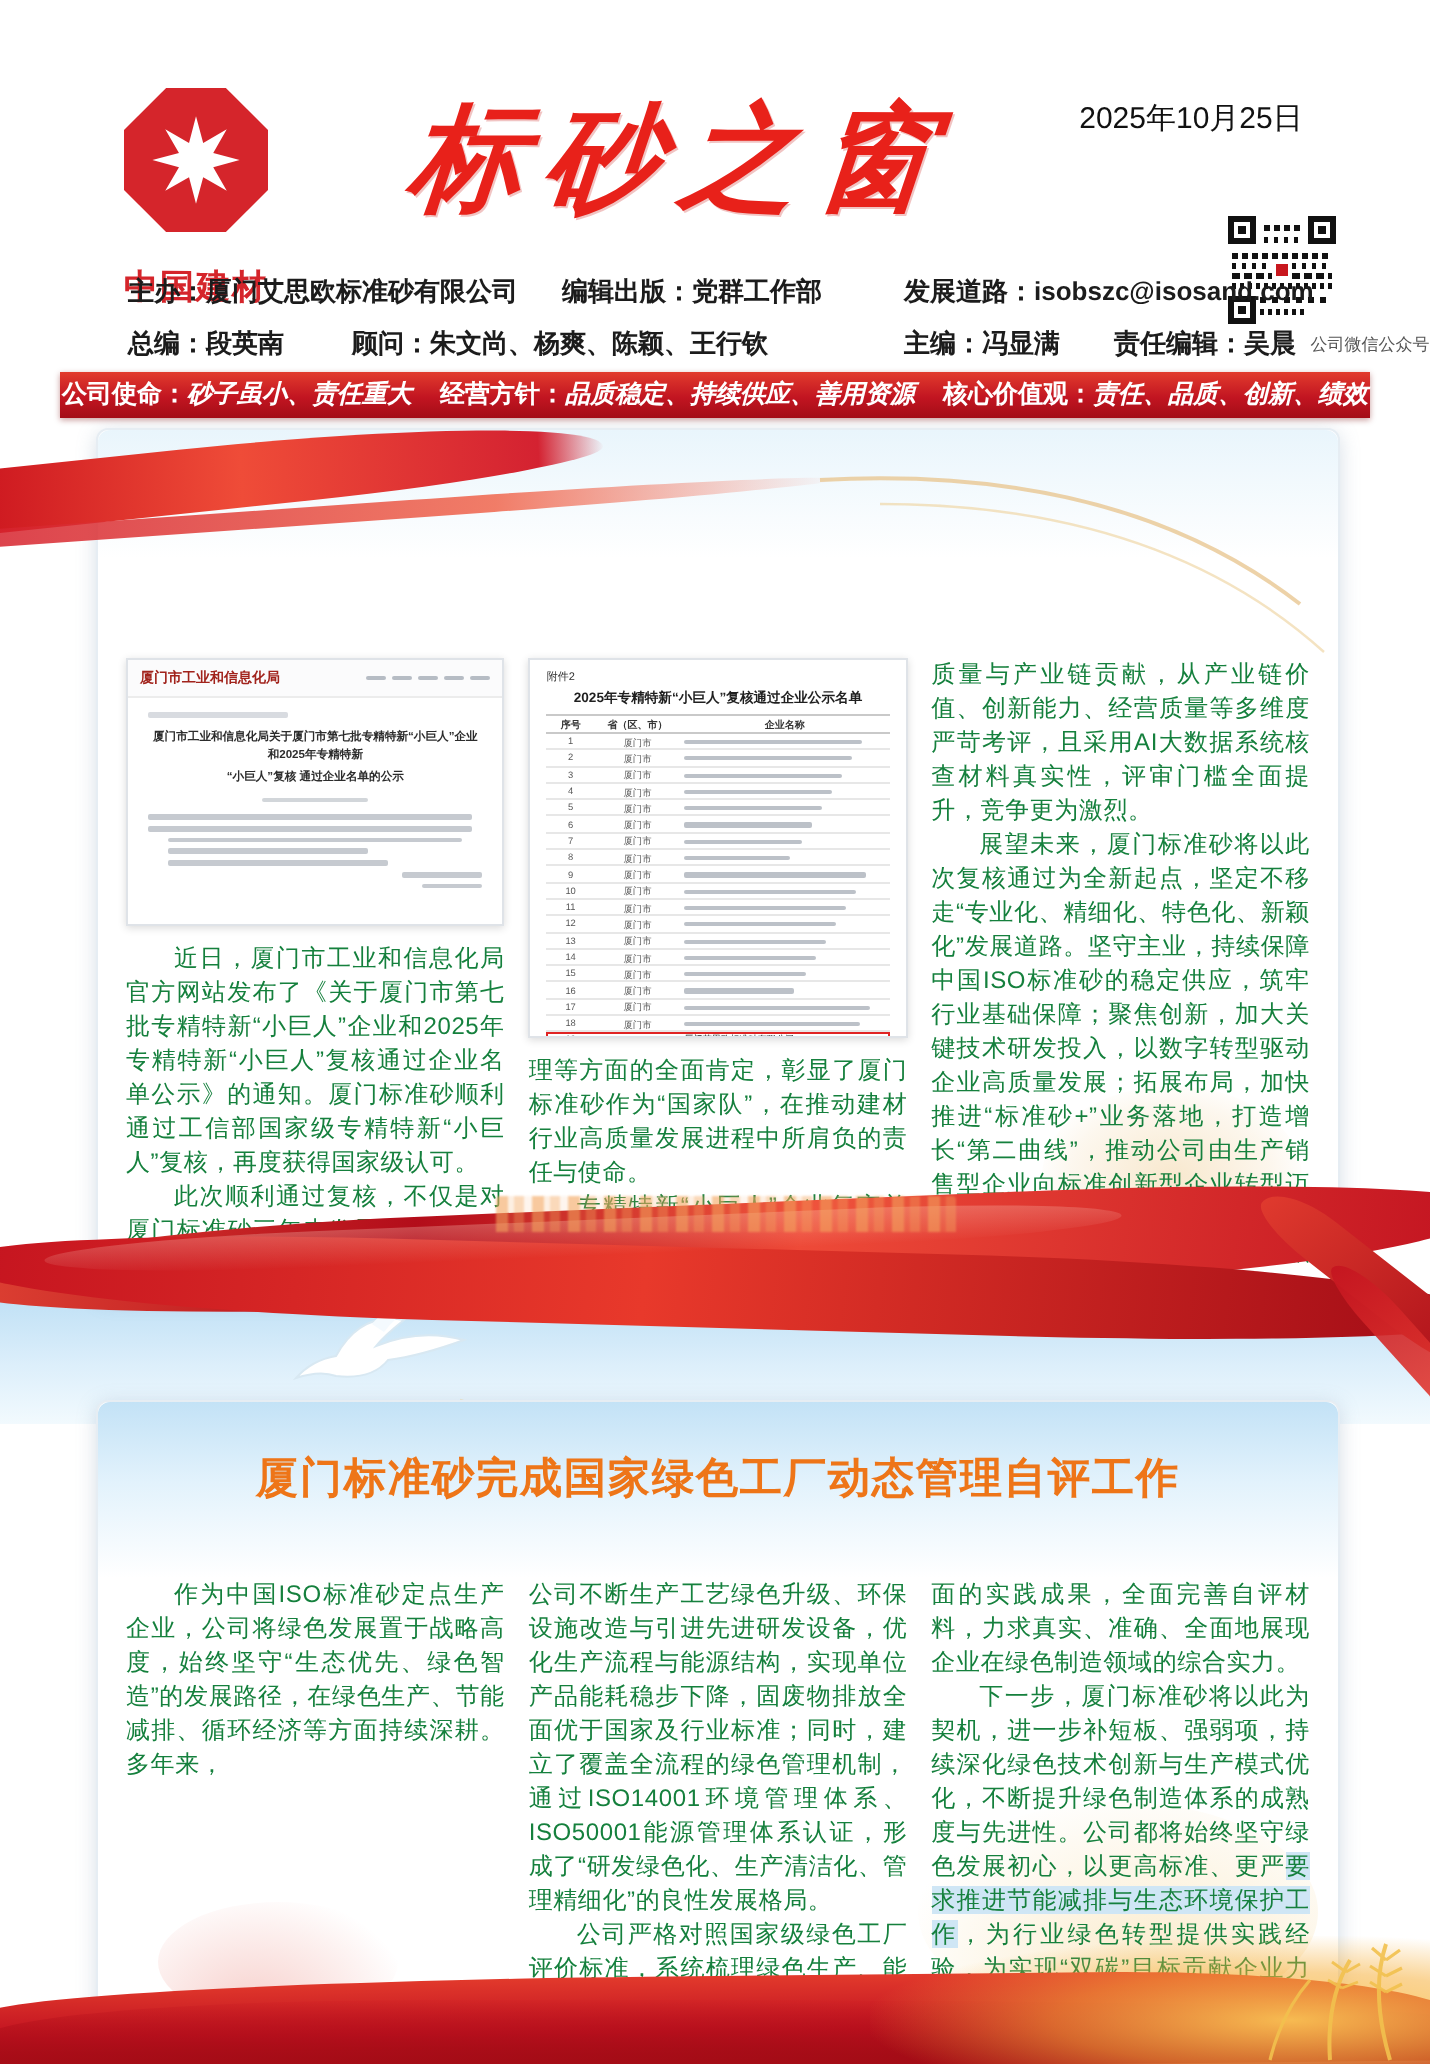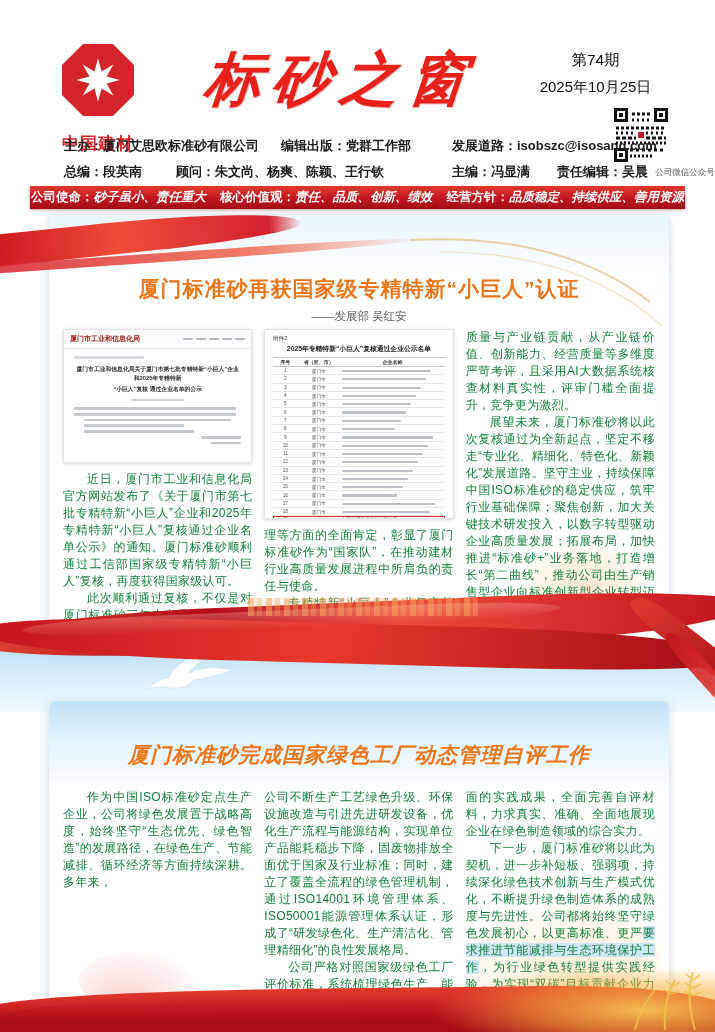--- a/index.html
+++ b/index.html
@@ -131,21 +131,20 @@
     <svg width="72" height="72" viewBox="0 0 66 66">
       <polygon points="19.3,0 46.7,0 66,19.3 66,46.7 46.7,66 19.3,66 0,46.7 0,19.3" fill="#d5252b"></polygon>
       <polygon fill="#ffffff" points="33,13 36.3,25.2 47.1,18.9 40.9,29.8 53,33 40.9,36.3 47.1,47.1 36.3,40.9 33,53 29.8,40.9 18.9,47.1 25.2,36.3 13,33 25.2,29.8 18.9,18.9 29.8,25.2"></polygon>
     </svg>
   </div>
   <div class="brand-name">中国建材</div>
 
   <div class="masthead">标砂之窗</div>
 
   <div class="issue-box">
-    <div class="issue-no">第74期</div>
     <div class="issue-date">2025年10月25日</div>
   </div>
 
   <div class="qr">
     <svg width="58" height="58" viewBox="0 0 58 58">
       <rect width="58" height="58" fill="#fff"></rect>
       <g stroke="#111" stroke-width="3">
         <line x1="4" y1="22" x2="54" y2="22" stroke-dasharray="3 2"></line>
         <line x1="4" y1="27" x2="54" y2="27" stroke-dasharray="2 3"></line>
         <line x1="4" y1="32" x2="54" y2="32" stroke-dasharray="4 2"></line>
@@ -179,29 +178,27 @@
   <div class="info-line" style="left:64px;top:137px;"><span>主办：</span><span>厦门艾思欧标准砂有限公司</span></div>
   <div class="info-line" style="left:281px;top:137px;"><span>编辑出版：</span><span>党群工作部</span></div>
   <div class="info-line" style="left:452px;top:137px;"><span>发展道路：</span><span>isobszc@isosand.com</span></div>
   <div class="info-line" style="left:64px;top:163px;"><span>总编：</span><span>段英南</span></div>
   <div class="info-line" style="left:176px;top:163px;font-family:Liberation Serif, serif;"><span>顾问：</span><span>朱文尚、杨爽、陈颖、王行钦</span></div>
   <div class="info-line" style="left:452px;top:163px;"><span>主编：</span><span>冯显满</span></div>
   <div class="info-line" style="left:557px;top:163px;"><span>责任编辑：</span><span>吴晨</span></div>
 
   <div class="banner">
     <span><b>公司使命：</b><i>砂子虽小、责任重大</i></span>
+    <span><b>经营方针：</b><i>品质稳定、持续供应、善用资源</i></span>
     <span><b>核心价值观：</b><i>责任、品质、创新、绩效</i></span>
-    <span><b>经营方针：</b><i>品质稳定、持续供应、善用资源</i></span>
   </div>
 
   <div class="card" id="card1">
     <div class="card-sky deco"></div>
     <div class="blob lion-blob deco"></div>
-    <div class="art-title" style="top:60px;">厦门标准砂再获国家级专精特新“小巨人”认证</div>
-    <div class="art-byline" style="top:94px;">——发展部 吴红安</div>
     <div class="cols" style="top:114px;bottom:10px;">
       <div class="col">
         <div class="shot shot-web">
           <div class="web-head">
             <span class="web-logo">厦门市工业和信息化局</span>
             <span class="web-nav">
                 <i></i>
                 <i></i>
                 <i></i>
                 <i></i>
@@ -363,21 +360,21 @@
       <div class="sheen"></div>
   </div>
   <div class="skyline deco"></div>
   <div class="ribbon-right deco"></div>
   <div class="ribbon-right2 deco"></div>
 
   <div class="card" id="card2">
     <div class="card-sky deco"></div>
     <div class="blob lotus-blob deco"></div>
     <div class="blob flower-blob deco"></div>
-    <div class="art-title" style="top:40px;font-style:italic;">厦门标准砂完成国家绿色工厂动态管理自评工作</div>
+    <div class="art-title" style="top:24px;">厦门标准砂完成国家绿色工厂动态管理自评工作</div>
     <div class="cols" style="top:88px;bottom:12px;">
       <div class="col">
         <p class="body-p">作为中国ISO标准砂定点生产企业，公司将绿色发展置于战略高度，始终坚守“生态优先、绿色智造”的发展路径，在绿色生产、节能减排、循环经济等方面持续深耕。多年来，</p>
       </div>
       <div class="col">
         <p class="body-p cont">公司不断生产工艺绿色升级、环保设施改造与引进先进研发设备，优化生产流程与能源结构，实现单位产品能耗稳步下降，固废物排放全面优于国家及行业标准；同时，建立了覆盖全流程的绿色管理机制，通过ISO14001环境管理体系、ISO50001能源管理体系认证，形成了“研发绿色化、生产清洁化、管理精细化”的良性发展格局。</p>
         <p class="body-p">公司严格对照国家级绿色工厂评价标准，系统梳理绿色生产、能源利用、环境管理等方</p>
       </div>
       <div class="col">
         <p class="body-p cont">面的实践成果，全面完善自评材料，力求真实、准确、全面地展现企业在绿色制造领域的综合实力。</p>

